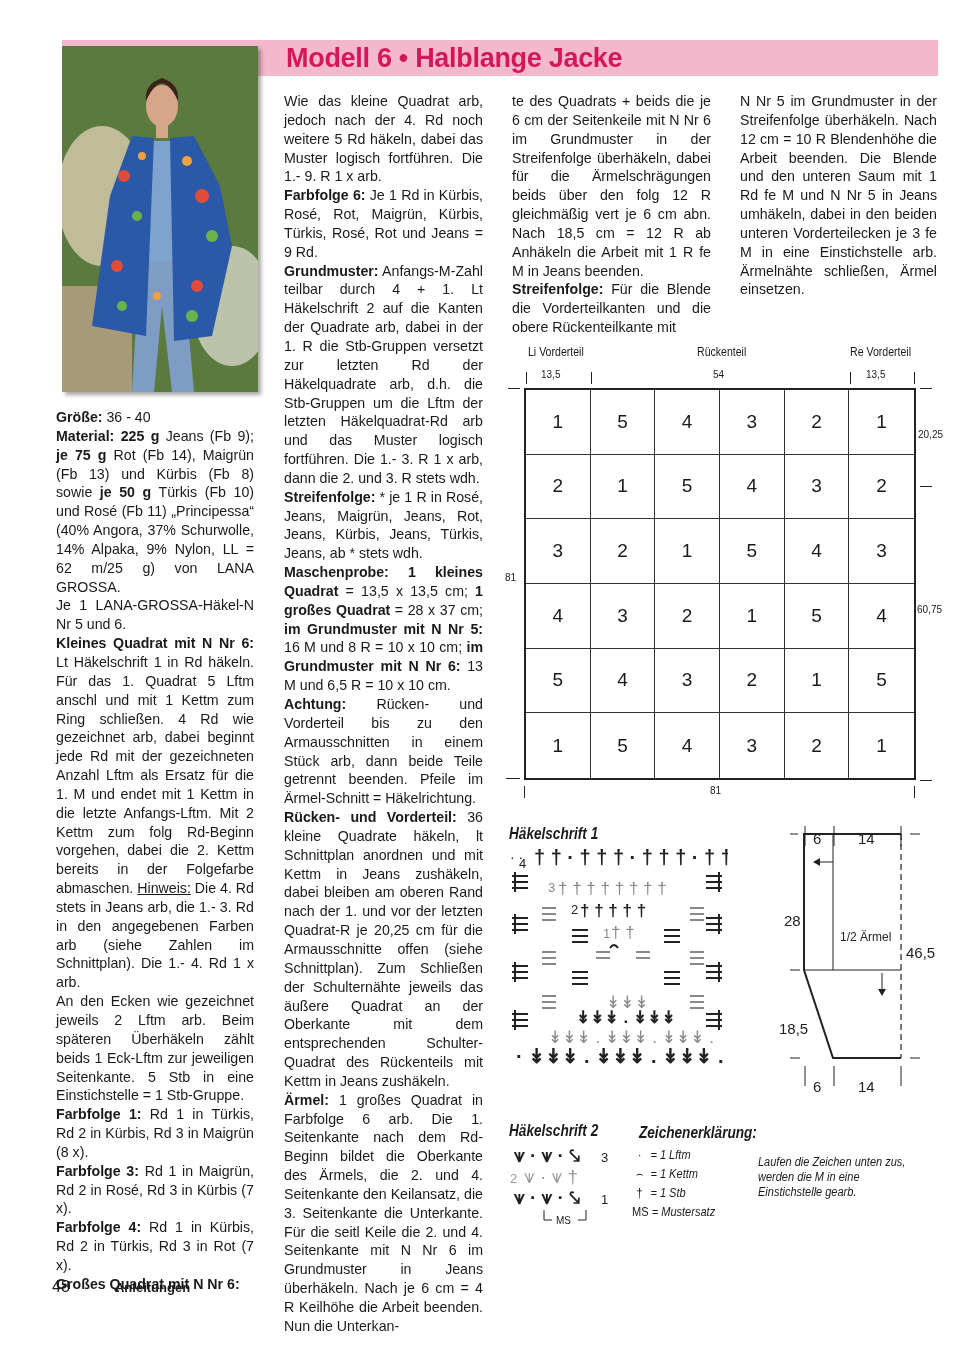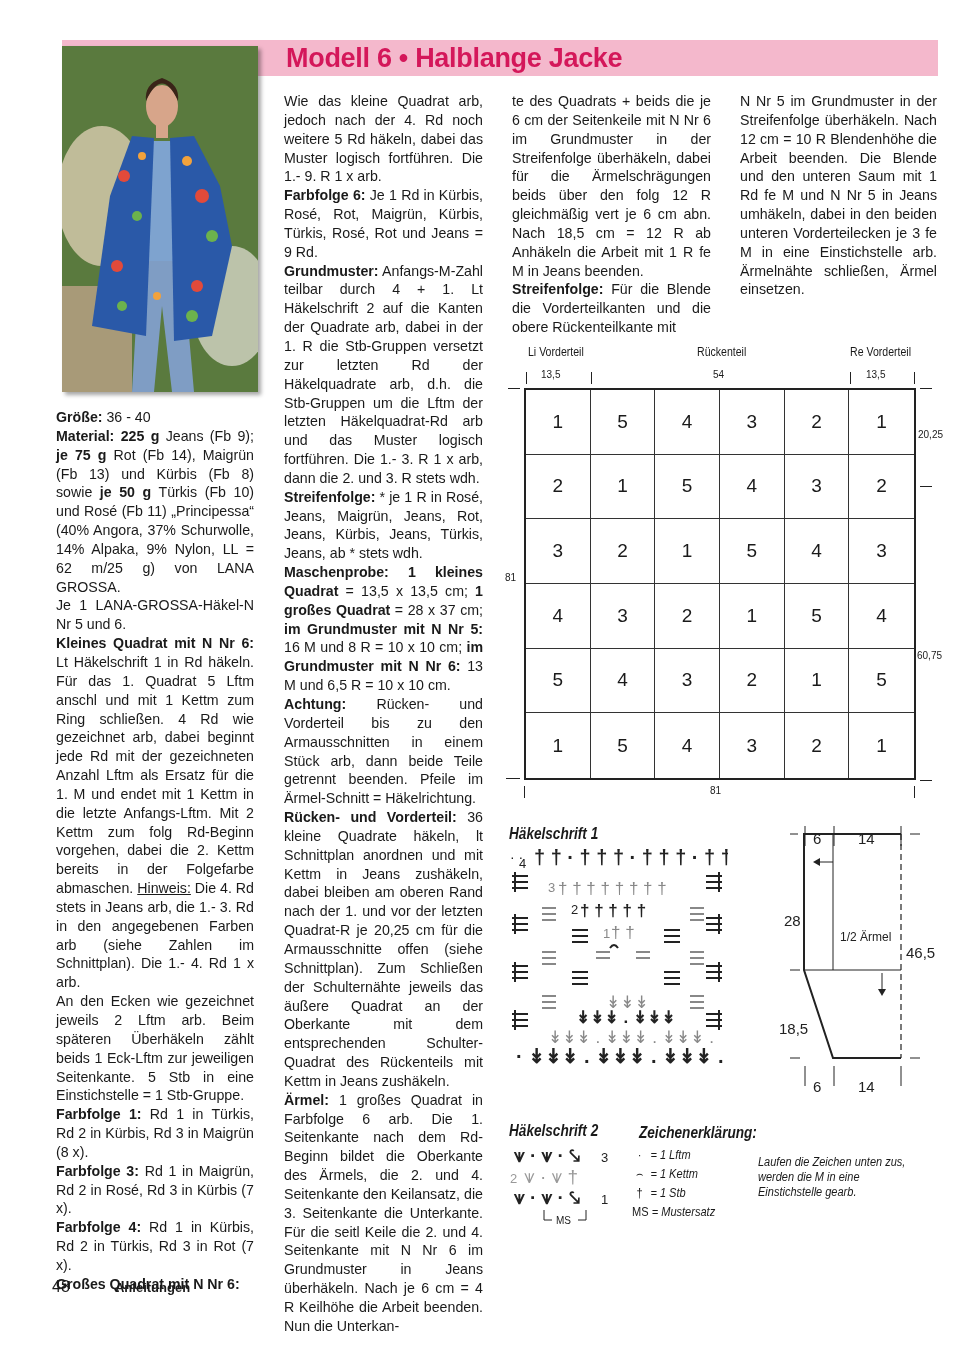--- a/index.html
+++ b/index.html
@@ -167,21 +167,21 @@
     <div class="cell lastrow">1</div>
     <div class="cell lastrow">5</div>
     <div class="cell lastrow">4</div>
     <div class="cell lastrow">3</div>
     <div class="cell lastrow">2</div>
     <div class="cell lastrow">1</div>
   </div>
 
 <div class="dim" style="left:918px; top:429px;">20,25</div>
 <div class="tick" style="left:920px; top:486px; width:12px; height:1px;"></div>
-<div class="dim" style="left:917px; top:650px;">60,75</div>
+<div class="dim" style="left:917px; top:604px;">60,75</div>
 <div class="dim" style="left:505px; top:572px;">81</div>
 <div class="tick" style="left:506px; top:778px; width:14px; height:1px;"></div>
 <div class="tick" style="left:920px; top:780px; width:12px; height:1px;"></div>
 <div class="tick" style="left:524px; top:786px; width:1px; height:12px;"></div>
 <div class="tick" style="left:914px; top:786px; width:1px; height:12px;"></div>
 <div class="dim" style="left:710px; top:785px;">81</div>
 
 <div class="hs-title" style="left:509px; top:825px;">Häkelschrift 1</div>
 <svg style="position:absolute; left:506px; top:848px;" width="222" height="222" viewBox="0 0 222 222">
   <g font-family="Liberation Sans, sans-serif" font-size="14" fill="#222">

